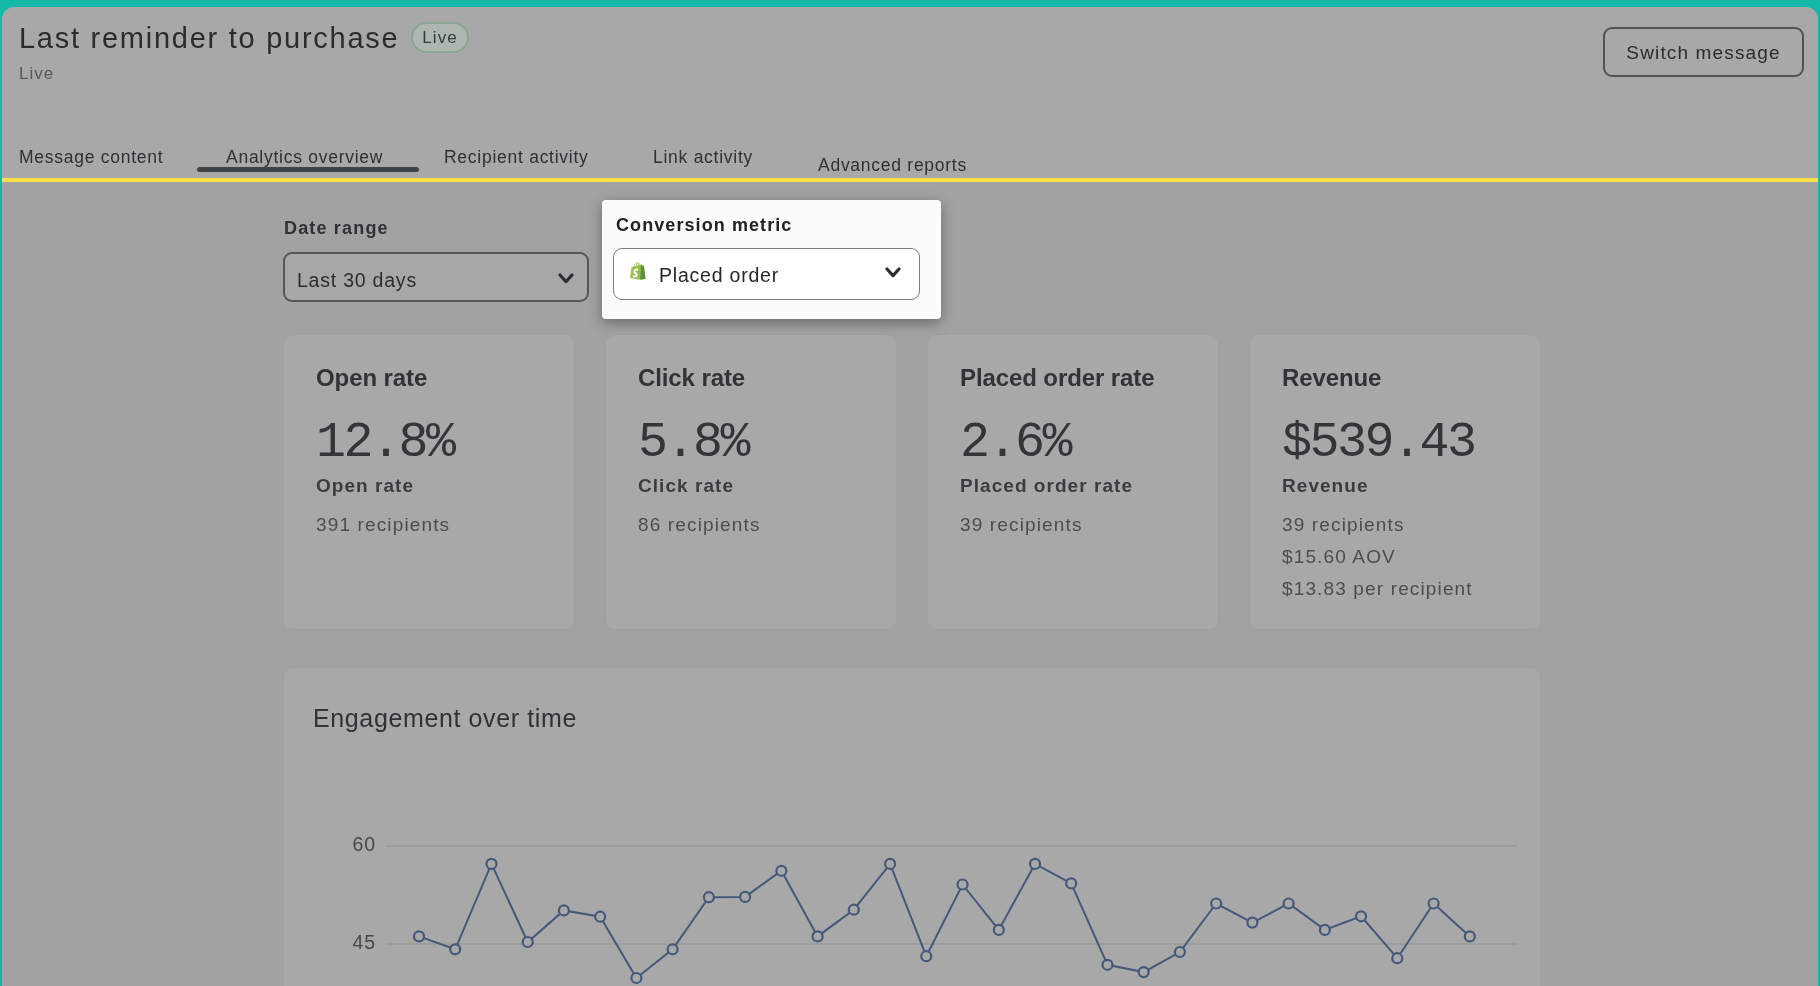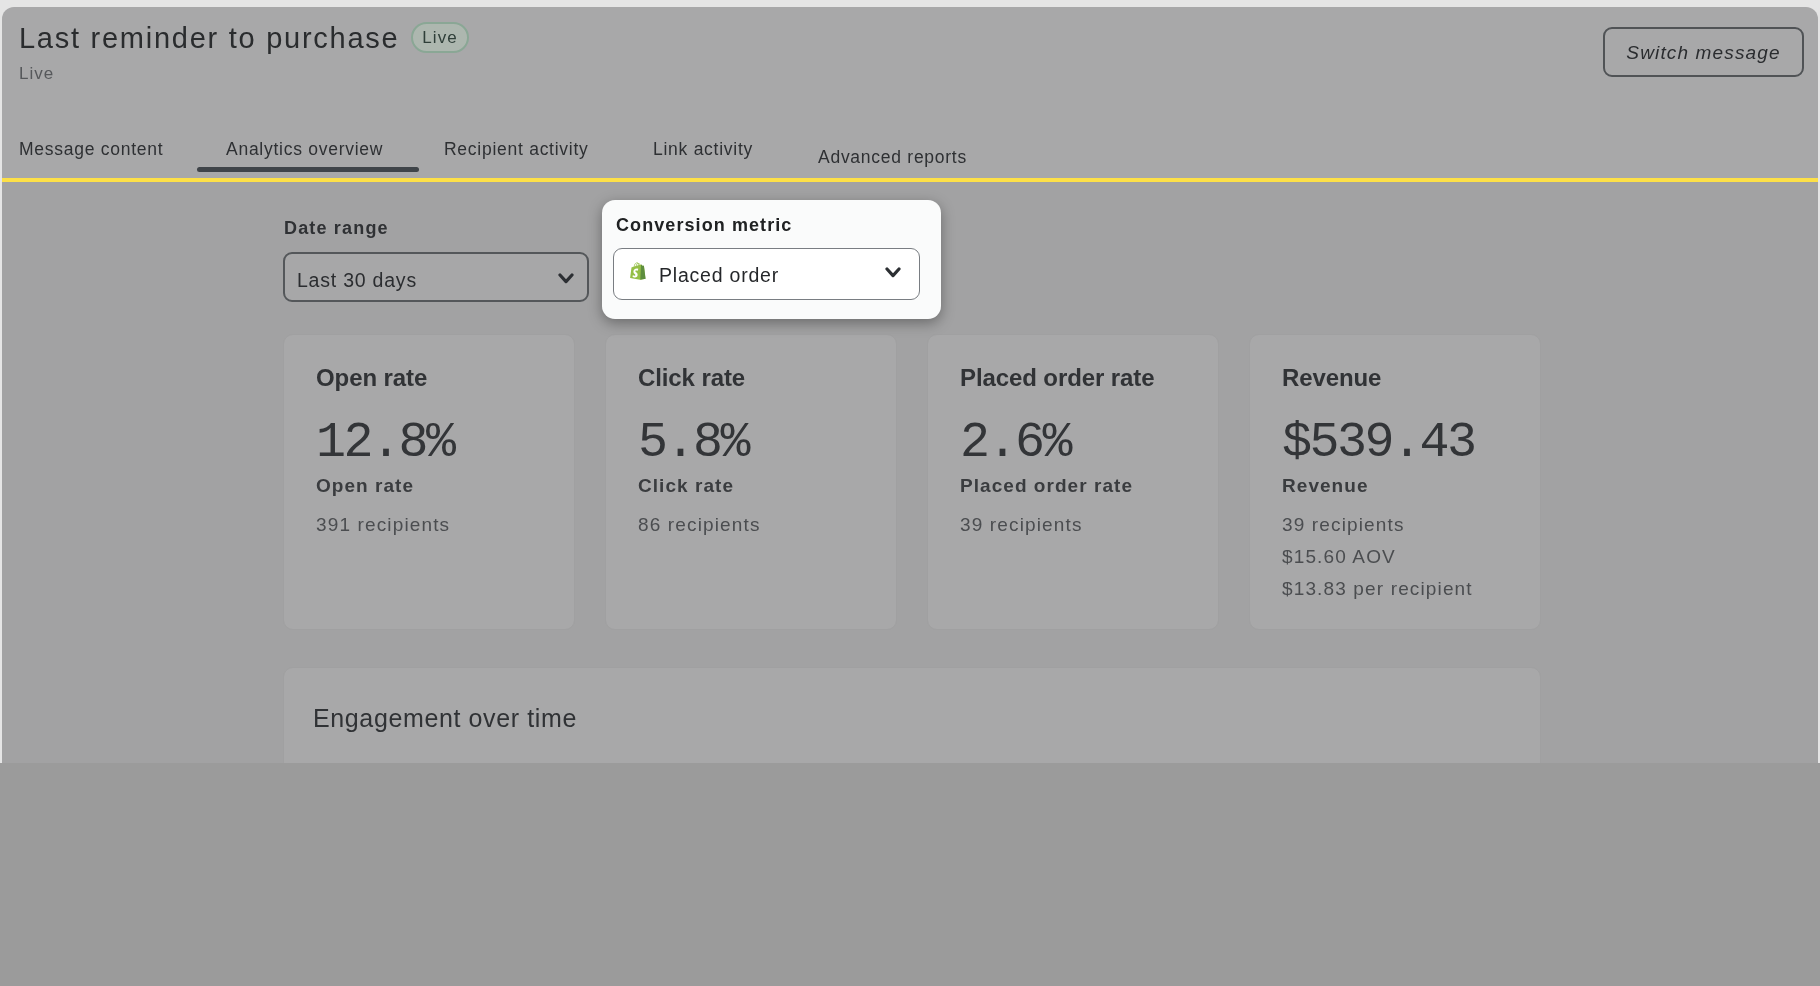--- a/index.html
+++ b/index.html
@@ -1,19 +1,19 @@
 <!DOCTYPE html>
 <html><head>
 <meta charset="utf-8">
 <style>
   * { margin:0; padding:0; box-sizing:border-box; }
   html,body { width:1820px; height:986px; overflow:hidden; background:#9b9b9b; }
   body { font-family:"Liberation Sans", sans-serif; }
   .abs { position:absolute; line-height:1; letter-spacing:0.06em; }
-  #root { position:relative; width:1820px; height:763px; background:#e5e5e5; overflow:hidden; }
+  #root { position:relative; width:1820px; height:986px; background:#14b8a6; overflow:hidden; }
   #page { position:absolute; left:2px; top:7px; width:1816px; height:979px;
           background:#a8a8a9; border-radius:12px 12px 0 0; overflow:hidden; }
   #pbody { position:absolute; left:0; top:171px; width:1816px; height:808px;
           background:#a2a2a3; border-top:4px solid #fde047; }
   .card { position:absolute; background:#a8a8a9; border:1px solid #a0a0a1; border-radius:10px; }
   .h1 { font-size:29px; font-weight:500; color:#2a2c2e; }
   .tab { position:absolute; font-size:17.5px; letter-spacing:0.042em; color:#2e3033; top:0; line-height:1; }
   .cardhead { font-size:24px; font-weight:700; letter-spacing:-0.1px; color:#313336; }
   .bignum { font-family:"Liberation Mono", monospace; font-size:50px; letter-spacing:-2.5px; color:#333538; }
   .sublab { font-size:19px; font-weight:700; letter-spacing:0.055em; color:#3a3c3f; }
@@ -26,23 +26,23 @@
 <div id="root">
   <div id="page">
 
     <div class="abs h1" style="left:17px; top:17px;">Last reminder to purchase</div>
     <div class="abs" style="left:409px; top:15px; width:58px; height:31px; border-radius:16px;
          border:2px solid #8aa795; background:#adb7af; color:#2f3f39; font-size:17px;
          display:flex; align-items:center; justify-content:center;">Live</div>
     <div class="abs" style="left:17px; top:58px; font-size:17px; color:#56585b;">Live</div>
     <div class="abs" style="left:1601px; top:20px; width:201px; height:50px; border-radius:9px;
          border:2px solid #505356; color:#2a2c2f; font-size:19px; font-weight:500;
-         display:flex; align-items:center; justify-content:center;font-style:italic;">Switch message</div>
+         display:flex; align-items:center; justify-content:center;">Switch message</div>
 
-    <div class="abs" style="left:0; top:134px; width:100%; height:24px;">
+    <div class="abs" style="left:0; top:142px; width:100%; height:24px;">
       <div class="tab" style="left:17px;">Message content</div>
       <div class="tab" style="left:224px;">Analytics overview</div>
       <div class="tab" style="left:442px;">Recipient activity</div>
       <div class="tab" style="left:651px;">Link activity</div>
       <div class="tab" style="left:816px;margin-top:8px;">Advanced reports</div>
     </div>
     <div class="abs" style="left:195px; top:160px; width:222px; height:5px; border-radius:3px; background:#3f4449;"></div>
 
     <div id="pbody">
 
@@ -120,21 +120,21 @@
 <circle cx="1113.3" cy="290.2" r="5" fill="#a8a8a9" stroke="#44597a" stroke-width="2.2"></circle>
 <circle cx="1149.6" cy="235.5" r="5" fill="#a8a8a9" stroke="#44597a" stroke-width="2.2"></circle>
 <circle cx="1185.8" cy="268.4" r="5" fill="#a8a8a9" stroke="#44597a" stroke-width="2.2"></circle>
 </g>
         </svg>
       </div>
     </div>
   </div>
 
   <div class="abs" id="spot" style="left:602px; top:200px; width:339px; height:119px; background:#fafbfb;
-       border-radius:13px; box-shadow:0 4px 14px rgba(0,0,0,0.35);">
+       border-radius:4px; box-shadow:0 4px 14px rgba(0,0,0,0.35);">
     <div class="abs" style="left:14px; top:16px; font-size:18px; font-weight:700; color:#202223;">Conversion metric</div>
     <div class="abs" style="left:11px; top:48px; width:307px; height:52px; background:#ffffff;
          border:1.5px solid #797d82; border-radius:9px;">
       <svg class="abs" style="left:16px; top:13px;" width="16" height="19" viewBox="0 0 88 100">
         <path fill="#95bf47" d="M76.6 19.4c-.1-.5-.5-.8-.9-.8-.4 0-8.2-.6-8.2-.6s-5.4-5.4-6-6c-.6-.6-1.8-.4-2.2-.3 0 0-1.1.4-3 1-1.8-5.2-5-10-10.6-10h-.5C43.6.6 41.7-.1 40.1-.1c-12.4 0-18.3 15.5-20.2 23.4-4.8 1.5-8.2 2.5-8.7 2.7-2.7.8-2.8.9-3.1 3.4C7.8 31.3 .8 85.4.8 85.4L55.3 95.6 84.9 89.2S76.7 19.9 76.6 19.4zM53.1 13.6c-1.4.4-3 .9-4.7 1.5v-1c0-3.1-.4-5.6-1.1-7.6 2.8.3 4.6 3.5 5.8 7.1zM44 7.1c.8 1.9 1.3 4.7 1.3 8.5v.5c-3.1 1-6.4 2-9.8 3C37.4 11.8 40.9 8.3 44 7.1zM40.2 3.5c.5 0 1.1.2 1.6.5-4 1.9-8.4 6.7-10.2 16.2-2.7.8-5.3 1.6-7.7 2.4C26 15.3 31.1 3.5 40.2 3.5z"></path>
         <path fill="#5e8e3e" d="M75.7 18.6c-.4 0-8.2-.6-8.2-.6s-5.4-5.4-6-6c-.2-.2-.5-.3-.8-.4l-4.1 84 29.6-6.4S76.7 19.9 76.6 19.4c-.1-.5-.5-.8-.9-.8z"></path>
         <path fill="#fff" d="M45.9 35.2l-3.7 11s-3.2-1.7-7.2-1.7c-5.8 0-6.1 3.6-6.1 4.6 0 5 13.2 6.9 13.2 18.8 0 9.3-5.9 15.3-13.9 15.3-9.6 0-14.5-6-14.5-6l2.6-8.5s5 4.3 9.3 4.3c2.8 0 3.9-2.2 3.9-3.8 0-6.6-10.8-6.9-10.8-17.7 0-9.1 6.5-18 19.8-18 5.1 0 7.4 1.7 7.4 1.7z"></path>
       </svg>
       <span class="abs" style="left:45px; top:17px; font-size:19.5px; letter-spacing:0.04em; color:#25272a;">Placed order</span>
       <svg class="abs" style="left:271px; top:18px;" width="16" height="11" viewBox="0 0 16 11">

